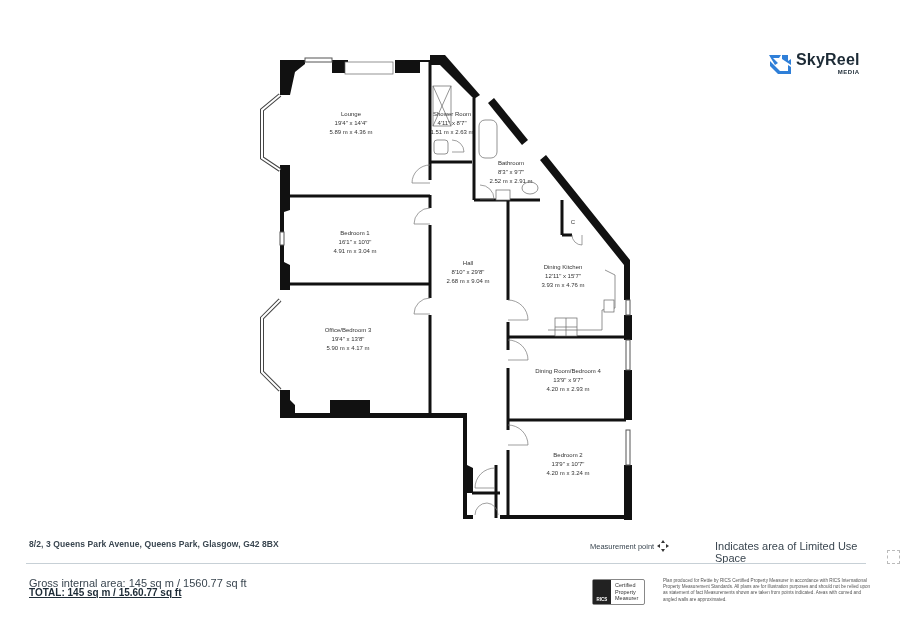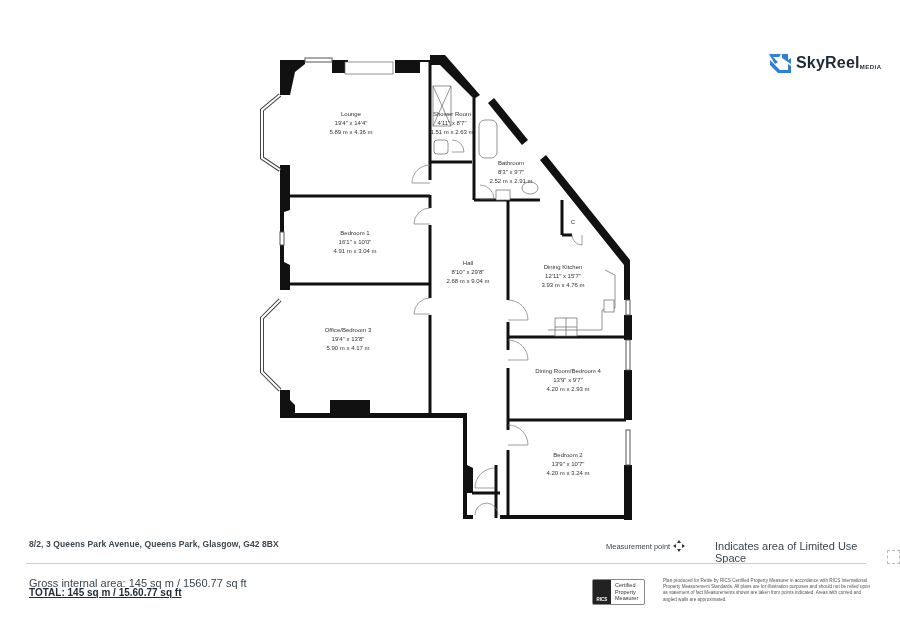--- a/index.html
+++ b/index.html
@@ -1,25 +1,25 @@
 <!DOCTYPE html>
 <html><head>
 <meta charset="utf-8">
 <style>
   html, body { margin:0; padding:0; background:#ffffff; }
   body { width:900px; height:636px; position:relative; overflow:hidden; font-family:"Liberation Sans", sans-serif; color:#1f2a30; }
   #plan { position:absolute; left:0; top:0; width:900px; height:530px; }
   .room-label { position:absolute; text-align:center; font-size:6px; line-height:9px; color:#333; white-space:nowrap; }
   .room-label div { display:block; }
   .logo { position:absolute; left:768px; top:52px; display:flex; align-items:center; gap:4px; }
-  .logo-text { display:flex; flex-direction:row; align-items:flex-end; }
+  .logo-text { display:flex; flex-direction:column; align-items:flex-end; }
   .logo-name { font-size:16px; font-weight:bold; color:#1d2b36; letter-spacing:0.2px; line-height:16px; }
   .logo-sub { font-size:6px; font-weight:bold; color:#1d2b36; letter-spacing:0.5px; line-height:8px; }
   .address { position:absolute; left:29px; top:539px; font-size:8.5px; color:#3a4650; font-weight:bold; letter-spacing:0.1px; }
-  .legend-mp { position:absolute; left:590px; top:540px; font-size:7.5px; color:#3a4650; display:flex; align-items:center; gap:3px;margin-left:16px; }
+  .legend-mp { position:absolute; left:590px; top:540px; font-size:7.5px; color:#3a4650; display:flex; align-items:center; gap:3px; }
   .legend-lus { position:absolute; left:715px; top:540px; font-size:11px; color:#3a4650; display:flex; align-items:flex-end; gap:4px; }
   .lus-box { width:12px; height:12px; border:1px dashed #bbb; }
   .divider { position:absolute; left:26px; top:563px; width:840px; height:1px; background:#c7d0d6; }
   .gia { position:absolute; left:29px; top:577px; font-size:11px; color:#3a4650; }
   .total { position:absolute; left:29px; top:587px; font-size:10px; font-weight:bold; color:#1d2b36;text-decoration:underline; }
   .rics { position:absolute; left:592px; top:579px; display:flex; align-items:stretch; border:1px solid #888; border-radius:2px; height:24px; }
   .rics-badge { width:18px; background:#222; color:#fff; font-size:4.5px; font-weight:bold; display:flex; flex-direction:column; align-items:center; justify-content:flex-end; padding-bottom:2px; }
   .rics-text { font-size:5.5px; line-height:6.5px; color:#333; padding:2px 6px 0 4px; }
   .disclaimer { position:absolute; left:663px; top:578px; width:210px; font-size:4.6px; line-height:6.2px; color:#555; }
 </style>

